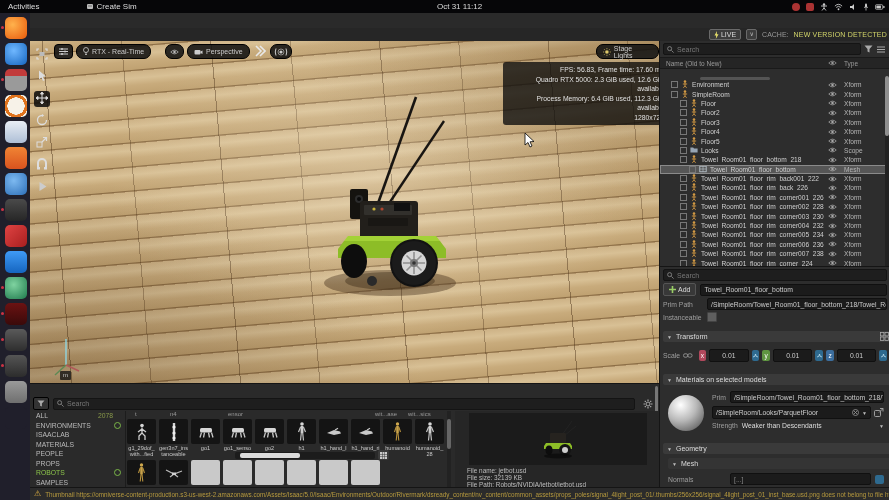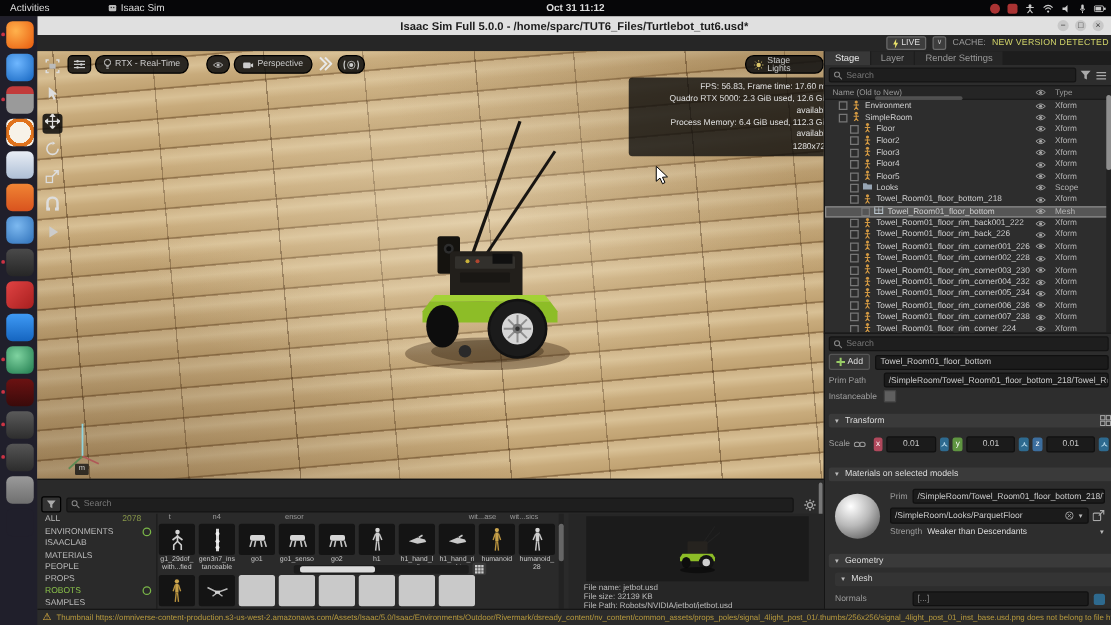--- a/index.html
+++ b/index.html
@@ -6,21 +6,21 @@
   #app{position:relative;width:889px;height:500px;overflow:hidden;
        font-family:"Liberation Sans","DejaVu Sans",sans-serif;
        background:#2a2a2a;color:#ccc;-webkit-font-smoothing:antialiased;}
   .abs{position:absolute;}
 
   
   #osbar{position:absolute;left:0;top:0;width:889px;height:13px;background:#060608;
          color:#ddd;font-size:8px;display:flex;align-items:center;}
   #osbar .act{margin-left:8px;}
   #osbar .appname{margin-left:46px;display:flex;align-items:center;gap:3px;}
-  #osbar .clock{position:absolute;left:437px;top:2px;font-weight:bold;}
+  #osbar .clock{position:absolute;left:437px;top:2px;}
   #osbar .tray{position:absolute;right:4px;top:1px;display:flex;gap:6px;align-items:center;height:11px;}
   .tray-dot{width:8px;height:8px;border-radius:2px;background:#a33;}
 
   
   #dock{position:absolute;left:0;top:13px;width:30px;height:487px;background:#201f2b;}
   .dock-item{position:relative;width:22px;height:22px;margin:4px 0 4px 5px;border-radius:5px;}
   .dock-item .run{position:absolute;left:-4px;top:9px;width:3px;height:3px;border-radius:50%;background:#c34;}
 
   
   #titlebar{position:absolute;left:30px;top:13px;width:859px;height:15px;background:#e0e0e0;
@@ -146,21 +146,21 @@
 <div id="app">
 
   <div id="osbar">
     <span class="act">Activities</span>
     <span class="appname">
       <svg width="8" height="8" viewBox="0 0 8 8">
           <rect x="1" y="1" width="6" height="5" rx="1" fill="#bbb"></rect>
           <rect x="2.5" y="2.5" width="1" height="1" fill="#222"></rect>
           <rect x="4.5" y="2.5" width="1" height="1" fill="#222"></rect>
         </svg>
-      <span>Isaac Sim</span>
+      <span>Create Sim</span>
     </span>
     <span class="clock">Oct 31 11:12</span>
     <span class="tray">
       <span class="tray-dot" style="border-radius:50%"></span>
       <span class="tray-dot"></span>
       <svg width="8" height="8" viewBox="0 0 8 8">
           <circle cx="4" cy="1.5" r="1.2" fill="#ccc"></circle>
           <path d="M1 3 h6 M4 3 v3 M4 5 l-2 2.5 M4 5 l2 2.5" stroke="#ccc" stroke-width=".9" fill="none"></path>
         </svg>
       <svg width="9" height="8" viewBox="0 0 10 8">
@@ -208,28 +208,20 @@
       <div class="dock-item" style="background:linear-gradient(180deg,#5a5a5a,#2e2e2e)">
         <span class="run"></span>
       </div>
       <div class="dock-item" style="background:linear-gradient(180deg,#555,#2c2c2c)">
         <span class="run"></span>
       </div>
       <div class="dock-item" style="background:linear-gradient(180deg,#9a9a9a,#6f6f6f)"></div>
       <div class="dock-item" style="background:#201f2b"></div>
     </div>
 
-  <div id="titlebar">
-    <span>Isaac Sim Full 5.0.0 - /home/sparc/TUT6_Files/Turtlebot_tut6.usd*</span>
-    <span class="winbtns">
-      <span class="winbtn">−</span>
-      <span class="winbtn">□</span>
-      <span class="winbtn">×</span>
-    </span>
-  </div>
 
   <div id="menubar">
     <span id="livewrap">
       <span class="live-btn">
         <svg width="5" height="8" viewBox="0 0 5 8">
             <path d="M3 0 L0.5 4.5 H2.2 L1.8 8 L4.5 3.2 H2.8 Z" fill="#e8e06a"></path>
           </svg>
         <span>LIVE</span>
       </span>
       <span class="live-caret">∨</span>
@@ -375,25 +367,20 @@
       <path d="M14 28 L27 34" stroke="#b05858" stroke-width="1.4"></path>
     </svg>
     <div id="unitbox">m</div>
 
     <svg id="cursor" width="11" height="15" viewBox="0 0 11 15">
       <path d="M1 0 L1 12 L4 9.5 L6 14 L8 13 L6 8.8 L10 8.5 Z" fill="#fff" stroke="#000" stroke-width=".8"></path>
     </svg>
   </div>
 
   <div id="stagepanel">
-    <div class="ptabs" id="stage-tabs">
-        <span class="ptab active">Stage</span>
-        <span class="ptab ">Layer</span>
-        <span class="ptab ">Render Settings</span>
-      </div>
     <div class="searchrow">
       <div class="searchbox" style="flex:1">
         <svg width="7" height="7" viewBox="0 0 8 8">
             <circle cx="3" cy="3" r="2.3" fill="none" stroke="#888" stroke-width="1"></circle>
             <path d="M5 5 L7.5 7.5" stroke="#888" stroke-width="1"></path>
           </svg>
         <span>Search</span>
       </div>
       <svg width="9" height="8" viewBox="0 0 9 8" style="margin-right:4px">
           <path d="M0.5 0.5 h8 L5.5 4 v3.5 l-2 -1 V4 Z" fill="#aaa"></path>

